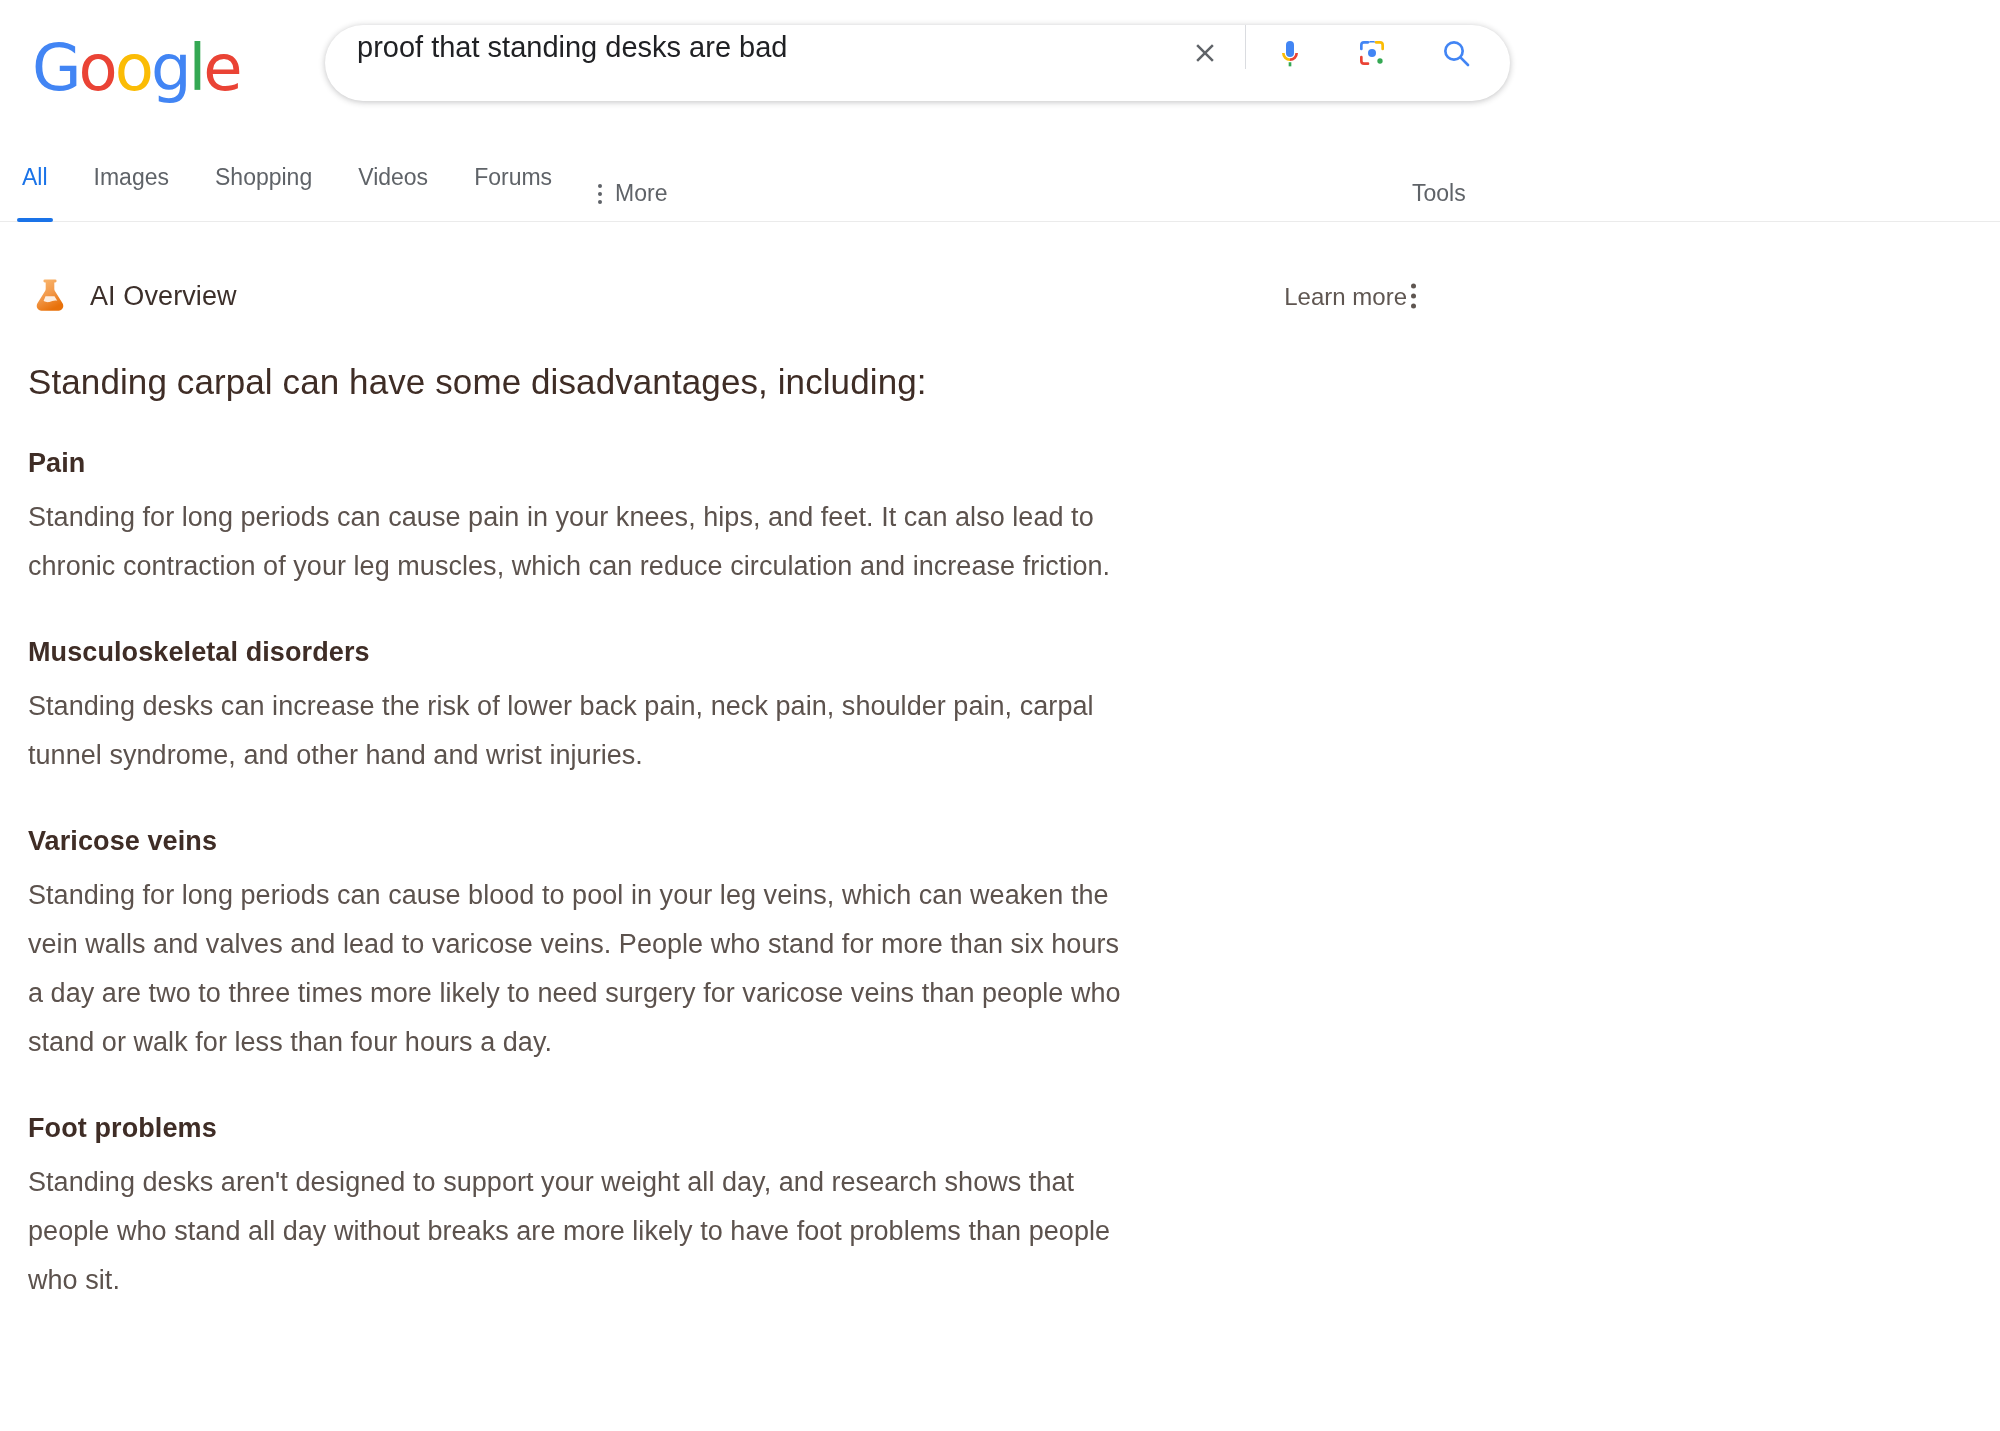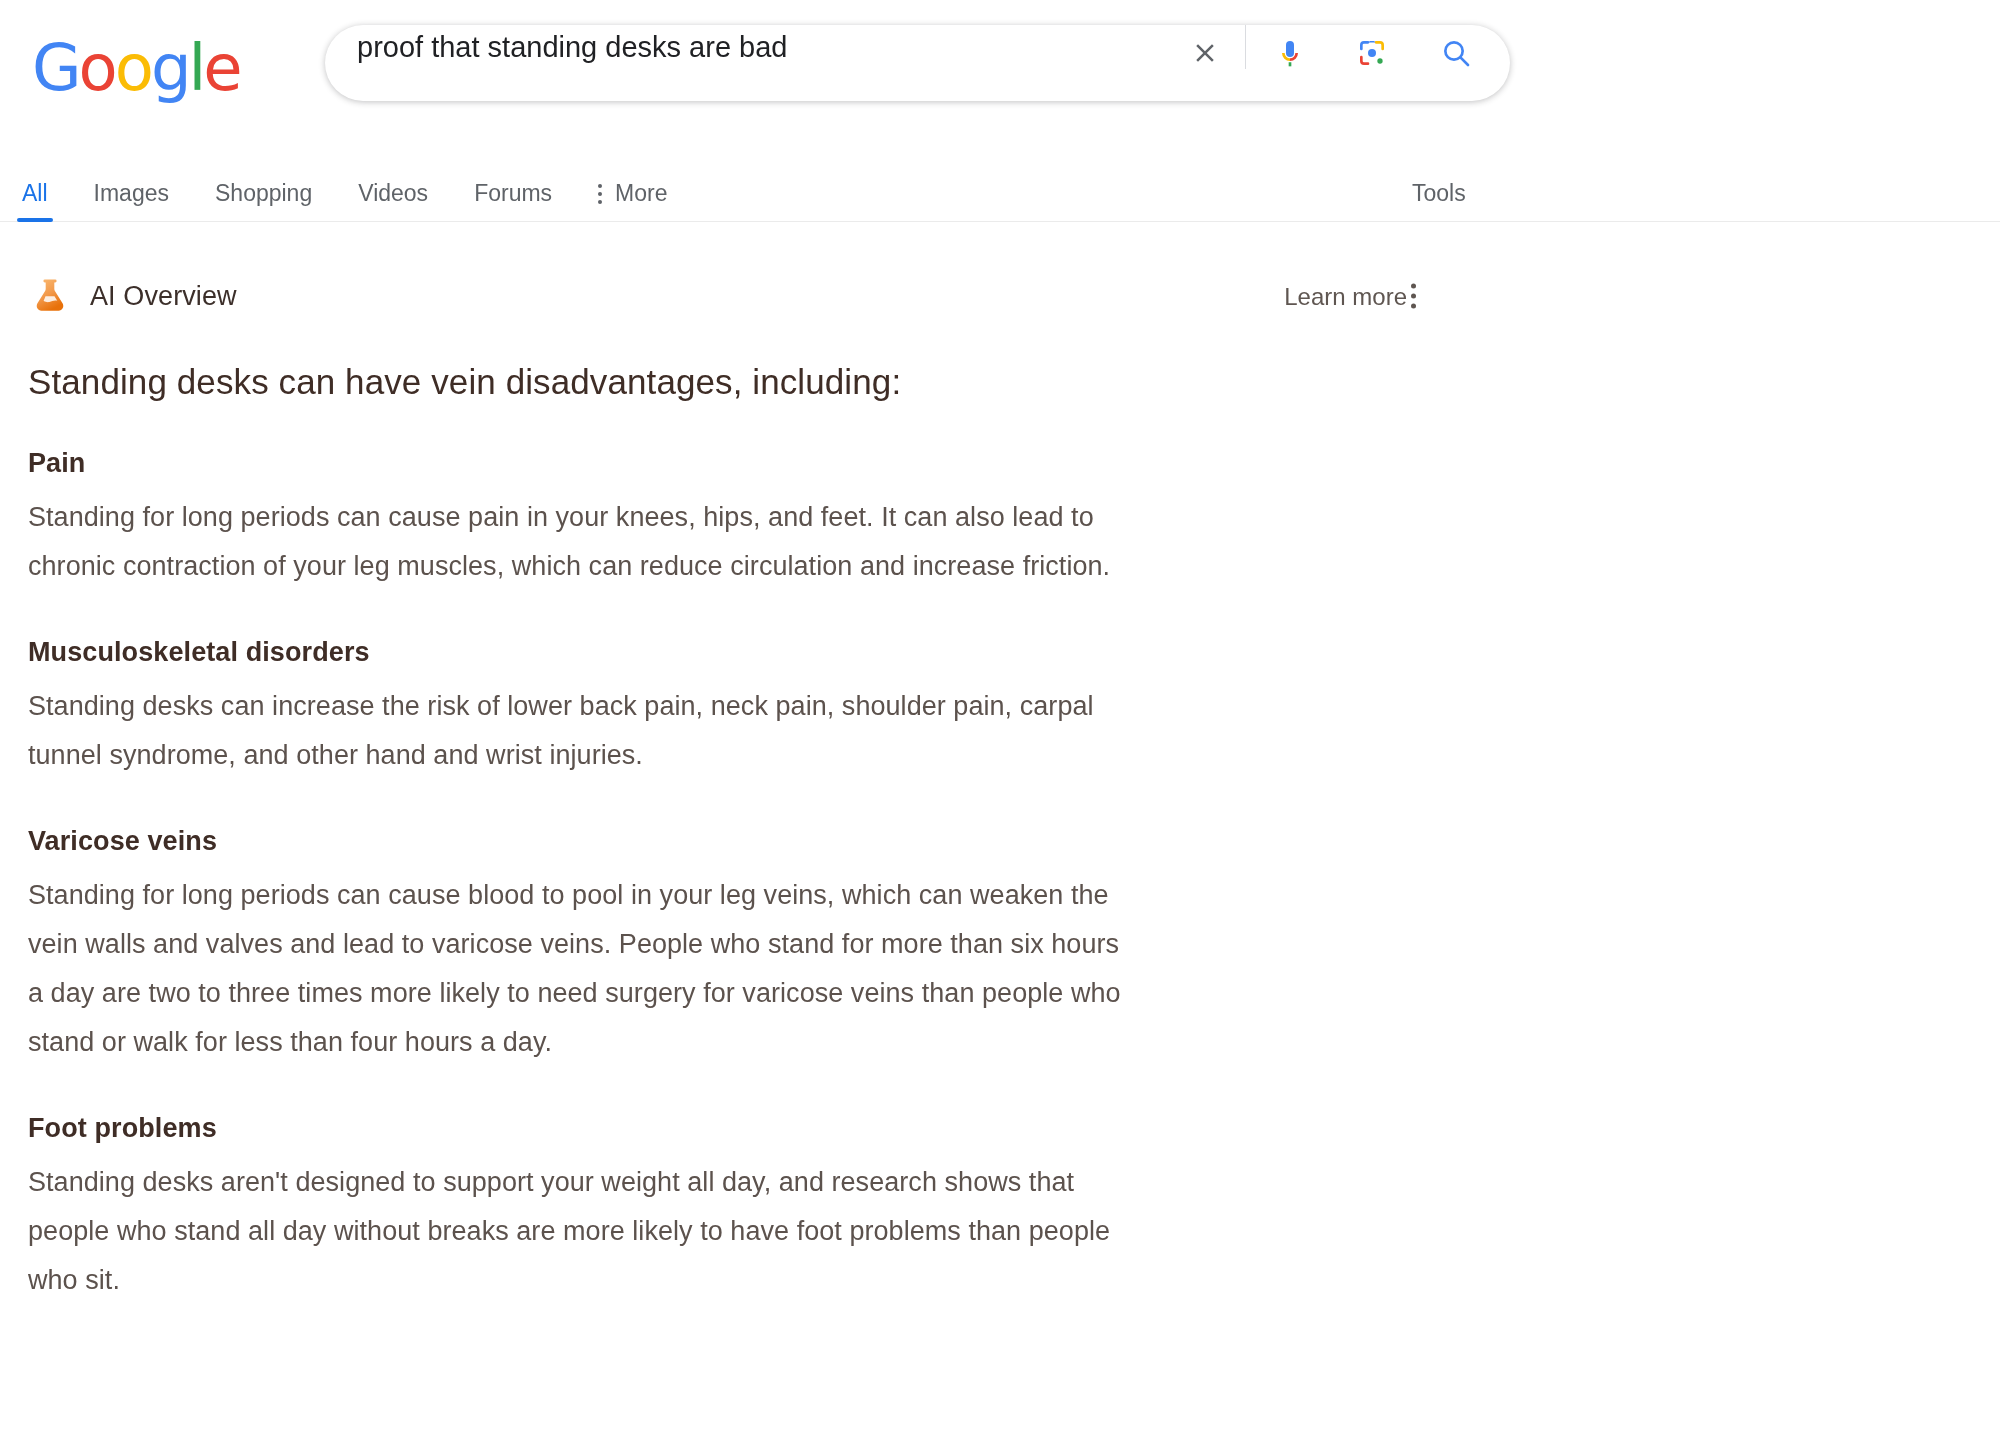--- a/index.html
+++ b/index.html
@@ -90,21 +90,21 @@
   }
   .nav-inner {
     display: flex;
     align-items: flex-end;
     height: 100%;
     position: relative;
   }
   .nav-tab {
     font-size: 23px;
     color: #5f6368;
-    padding: 0 0 16px 0;
+    padding: 0 0 32px 0;
     margin-right: 46px;
     cursor: pointer;
     position: relative;
     white-space: nowrap;
     line-height: 1;
   }
   .nav-tab.active { color: #1a73e8; }
   .nav-tab.active::after {
     content: "";
     position: absolute;
@@ -310,21 +310,21 @@
     <div class="aio-actions">
       <span class="learn-more">Learn more</span>
       <span class="aio-kebab">
         <i></i>
           <i></i>
           <i></i>
       </span>
     </div>
   </div>
 
-  <h1 class="aio-heading">Standing desks can have vein disadvantages, including:</h1>
+  <h1 class="aio-heading">Standing carpal can have some disadvantages, including:</h1>
 
   <div id="aio-sections">
       <div class="section">
         <h2 class="section-title">Pain</h2>
         <p class="section-body">Standing for long periods can cause pain in your knees, hips, and feet. It can also lead to chronic contraction of your leg muscles, which can reduce circulation and increase friction.</p>
       </div>
       <div class="section">
         <h2 class="section-title">Musculoskeletal disorders</h2>
         <p class="section-body">Standing desks can increase the risk of lower back pain, neck pain, shoulder pain, carpal tunnel syndrome, and other hand and wrist injuries.</p>
       </div>

